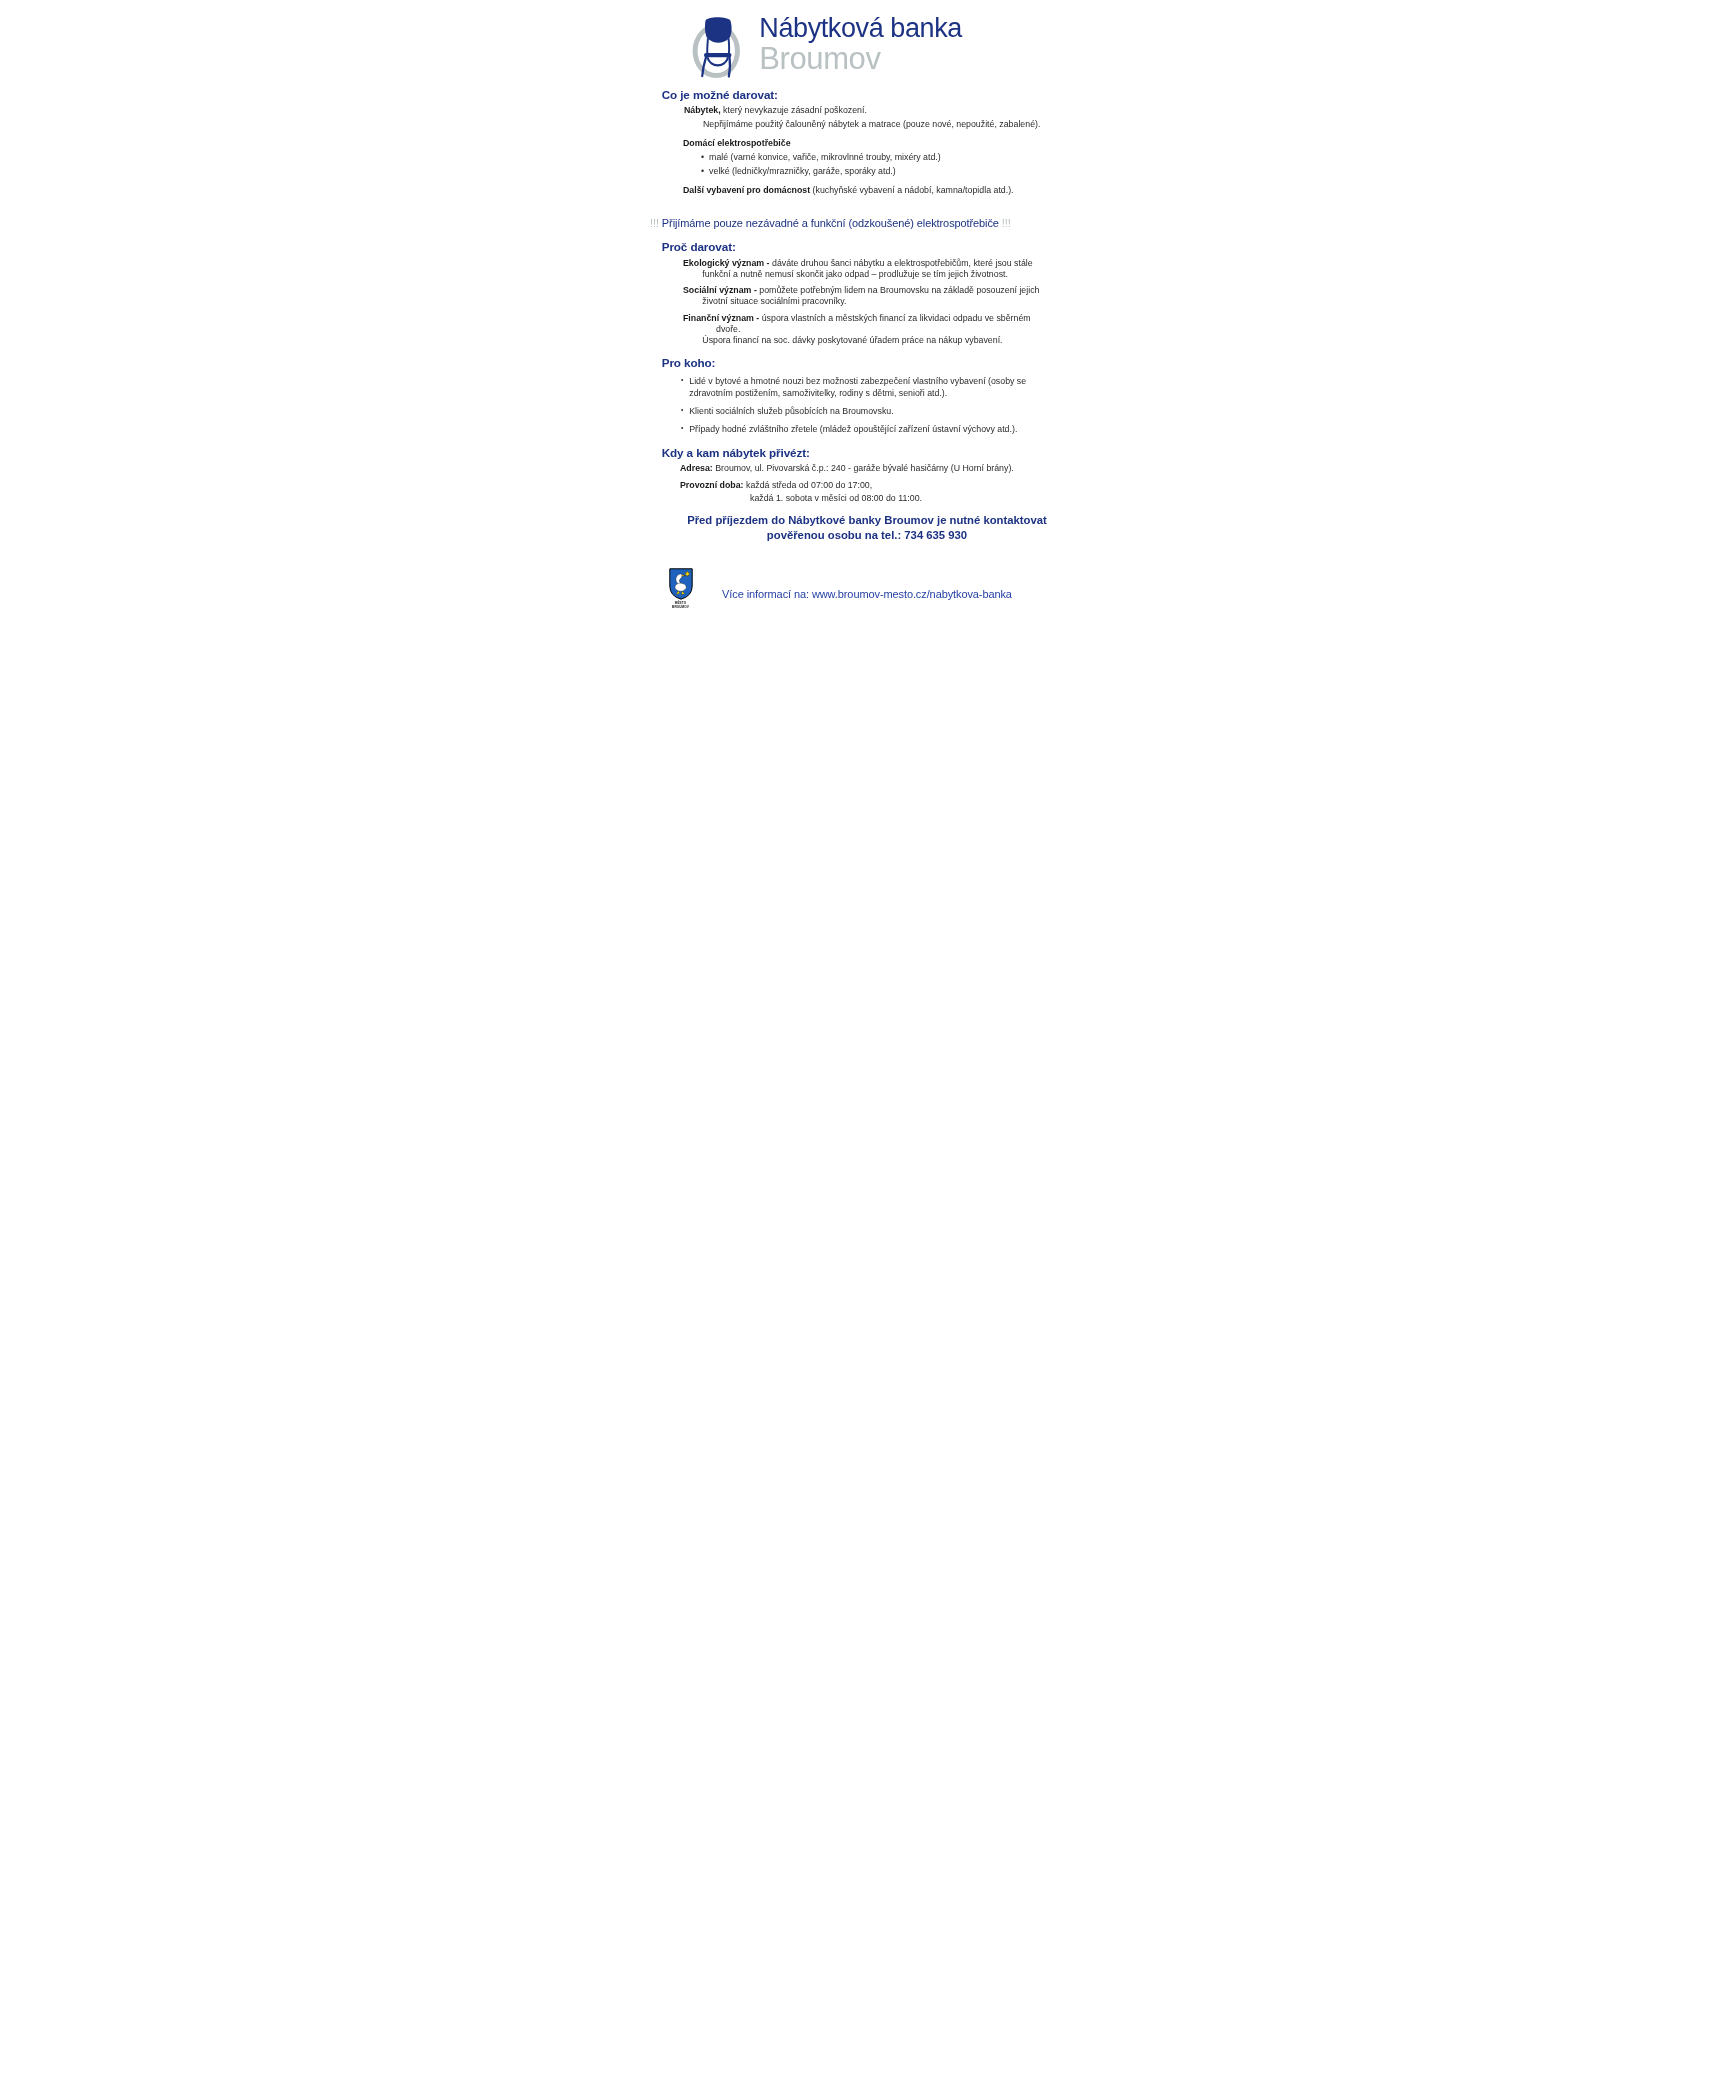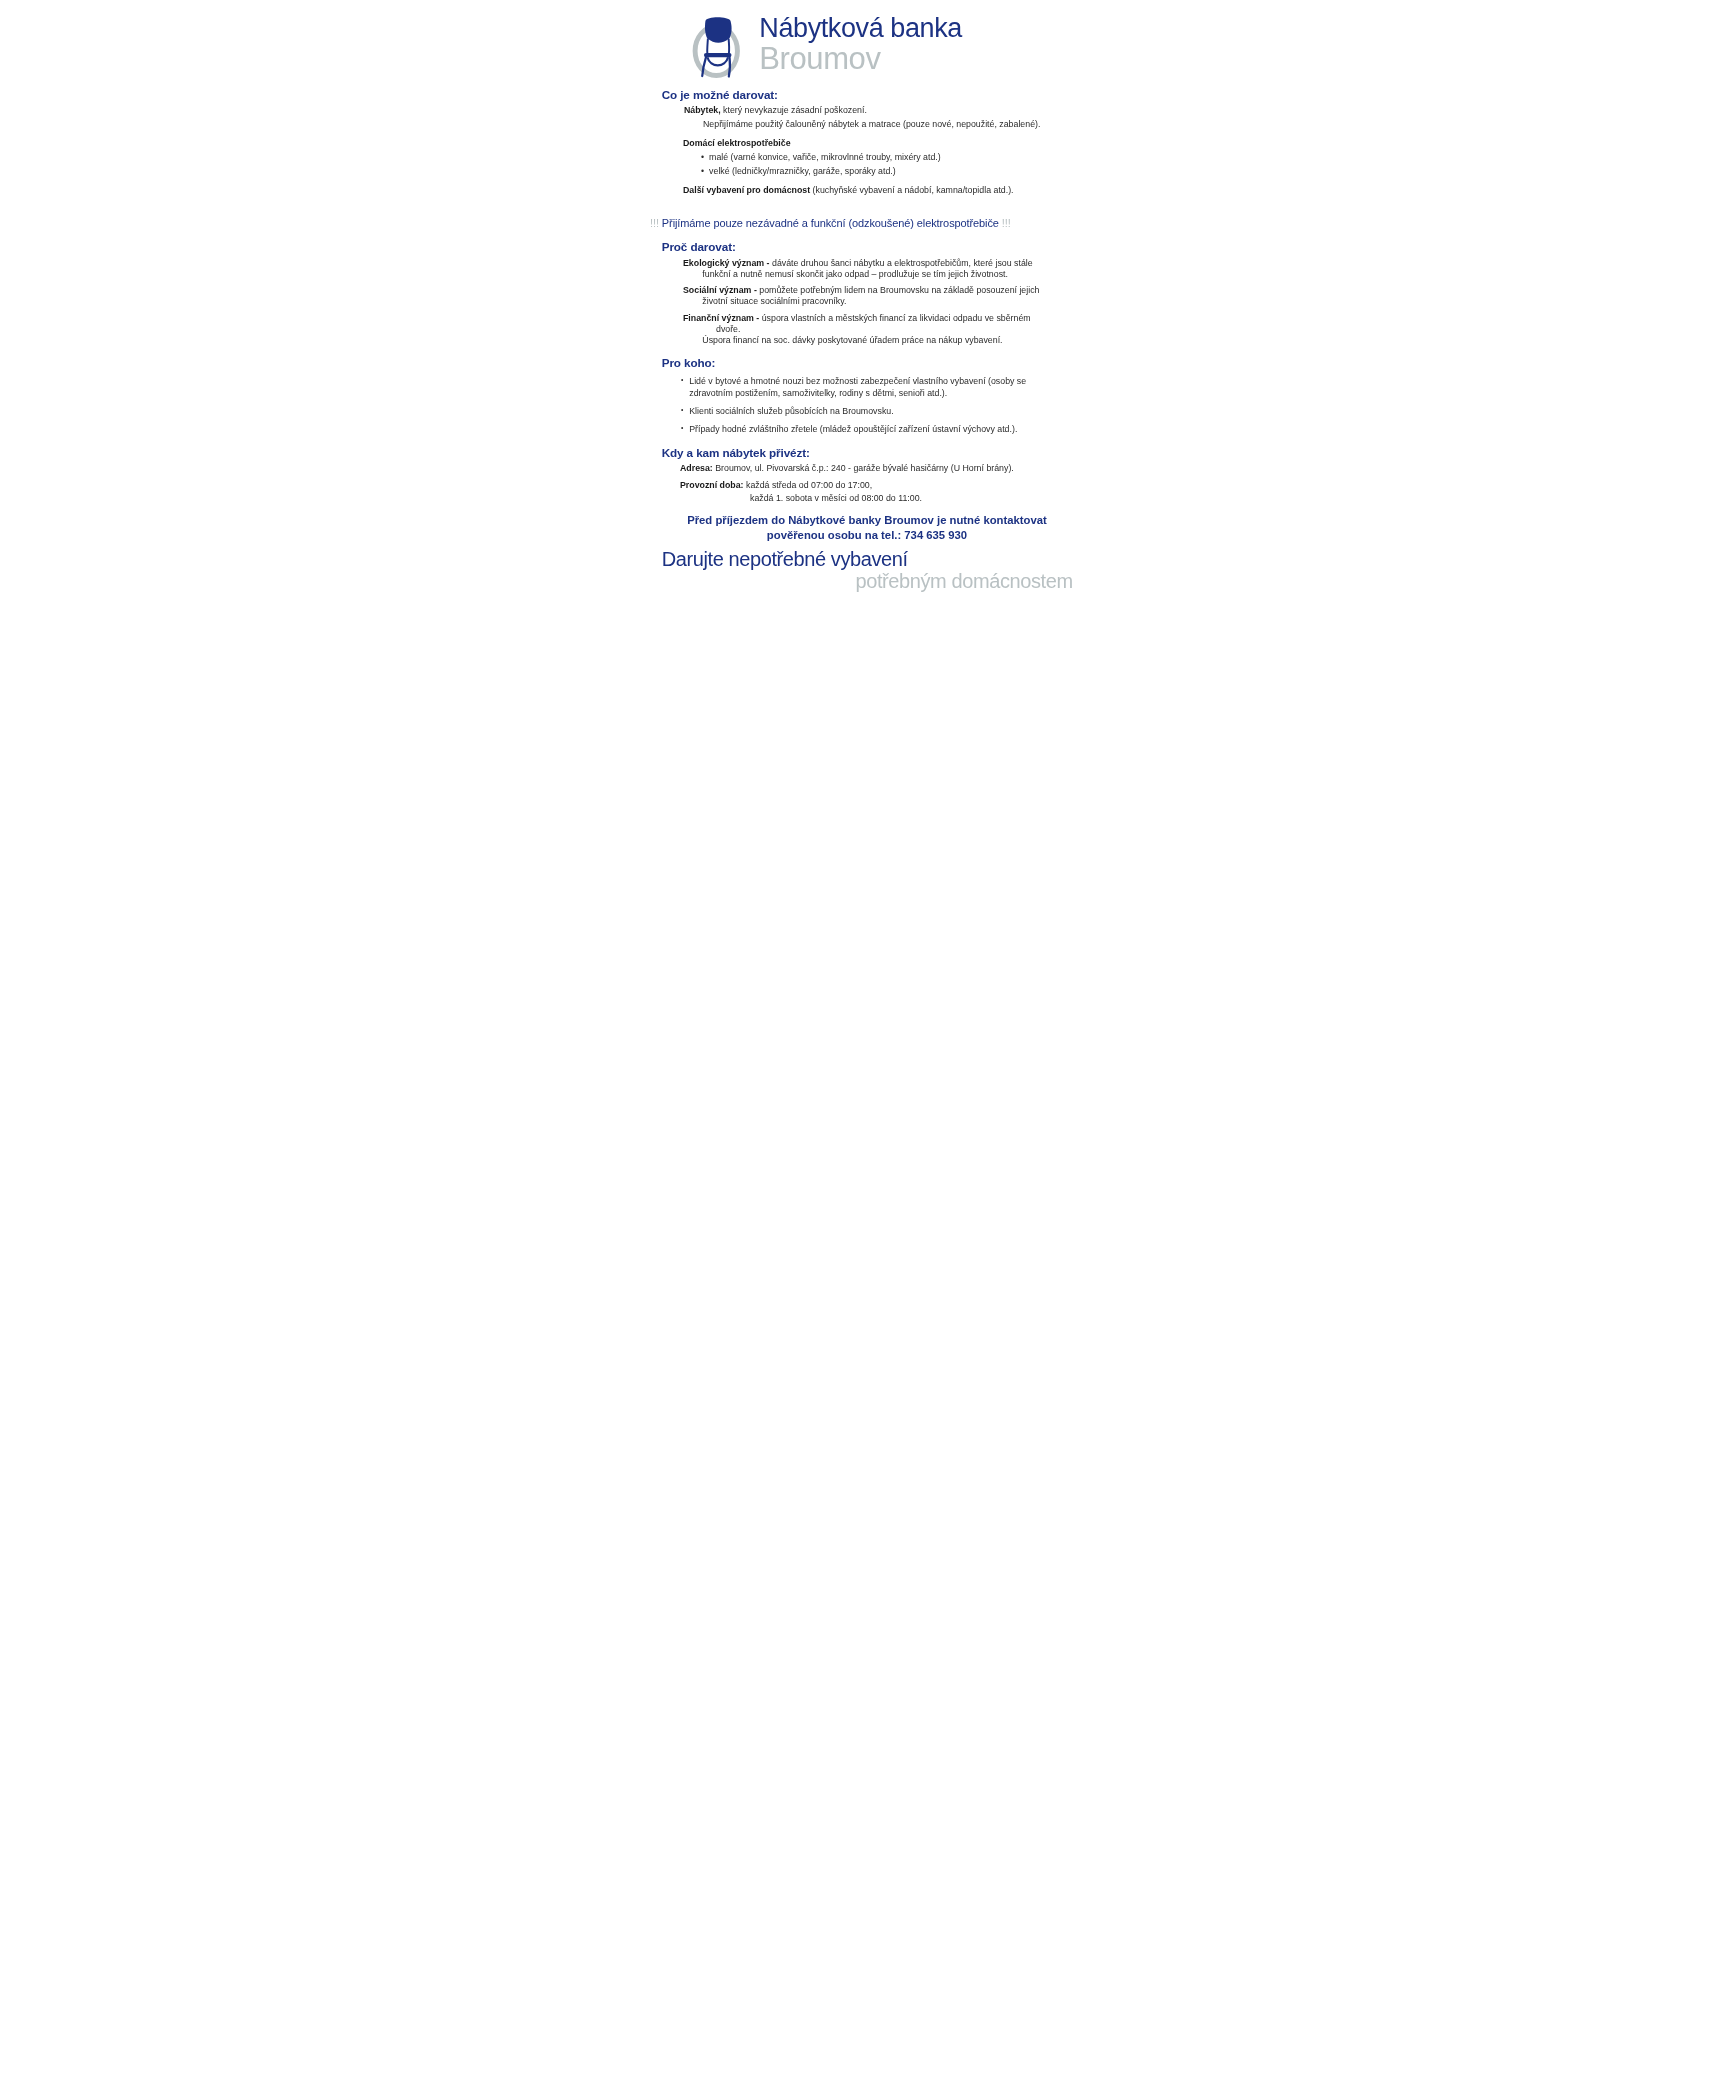--- a/index.html
+++ b/index.html
@@ -146,20 +146,31 @@
     <p class="p-addr"><span class="b">Adresa:</span><span>  Broumov, ul. Pivovarská č.p.: 240  - garáže bývalé hasičárny (U Horní brány).</span></p>
     <p class="p-hours"><span class="b">Provozní doba:</span><span>  každá středa od 07:00 do 17:00,</span></p>
     <p class="p-hours2">každá 1. sobota v měsíci od 08:00 do 11:00.</p>
   </section>
 
   <div class="notice">
     <p>Před příjezdem do Nábytkové banky Broumov je nutné kontaktovat</p>
     <p>pověřenou osobu na tel.: 734 635 930</p>
   </div>
 
-  <div class="slogan">
-    <div class="slogan-1">Darujte nepotřebné vybavení</div>
-    <div class="slogan-2">potřebným domácnostem</div>
+
+  <div class="footer">
+    <div class="emblem">
+      <svg viewBox="0 0 60 80" aria-hidden="true">
+        <path d="M2,2 H58 V45 Q58,70 30,78 Q2,70 2,45 Z" style="fill:var(--emblem-blue)" stroke="#000" stroke-width="2.5"></path>
+        <polygon points="46,7 47.8,11.6 52.6,10.6 49.6,14.5 52.6,18.4 47.8,17.4 46,22 44.2,17.4 39.4,18.4 42.4,14.5 39.4,10.6 44.2,11.6" fill="#ffd500" stroke="#000" stroke-width="0.6"></polygon>
+        <path d="M27,42 C16,38 14,24 23,17 C28,13 34,15 33,20 C32,25 27,26 26,31 C25,36 30,39 35,41 Z" fill="#ffffff" stroke="#000" stroke-width="0.8"></path>
+        <ellipse cx="29" cy="48" rx="14" ry="10" fill="#ffffff" stroke="#000" stroke-width="0.8"></ellipse>
+        <polygon points="32,16 40,18.5 32,21" fill="#f0a500" stroke="#000" stroke-width="0.5"></polygon>
+        <polygon points="23,57 18,66 27,63" fill="#ffd500" stroke="#000" stroke-width="0.6"></polygon>
+        <polygon points="33,58 31,67 39,64" fill="#ffd500" stroke="#000" stroke-width="0.6"></polygon>
+      </svg>
+      <div class="emblem-caption">MĚSTO BROUMOV</div>
+    </div>
+    <div class="footer-info">Více informací na: www.broumov-mesto.cz/nabytkova-banka</div>
   </div>
-
 
 </div>
 
 
 </body></html>

